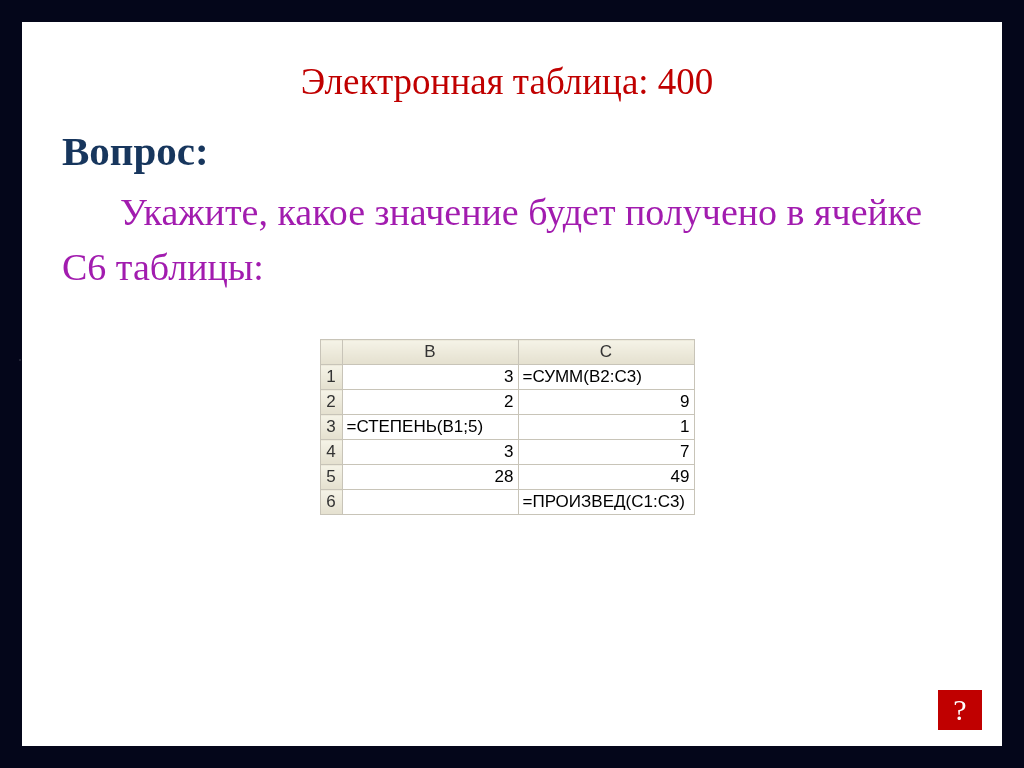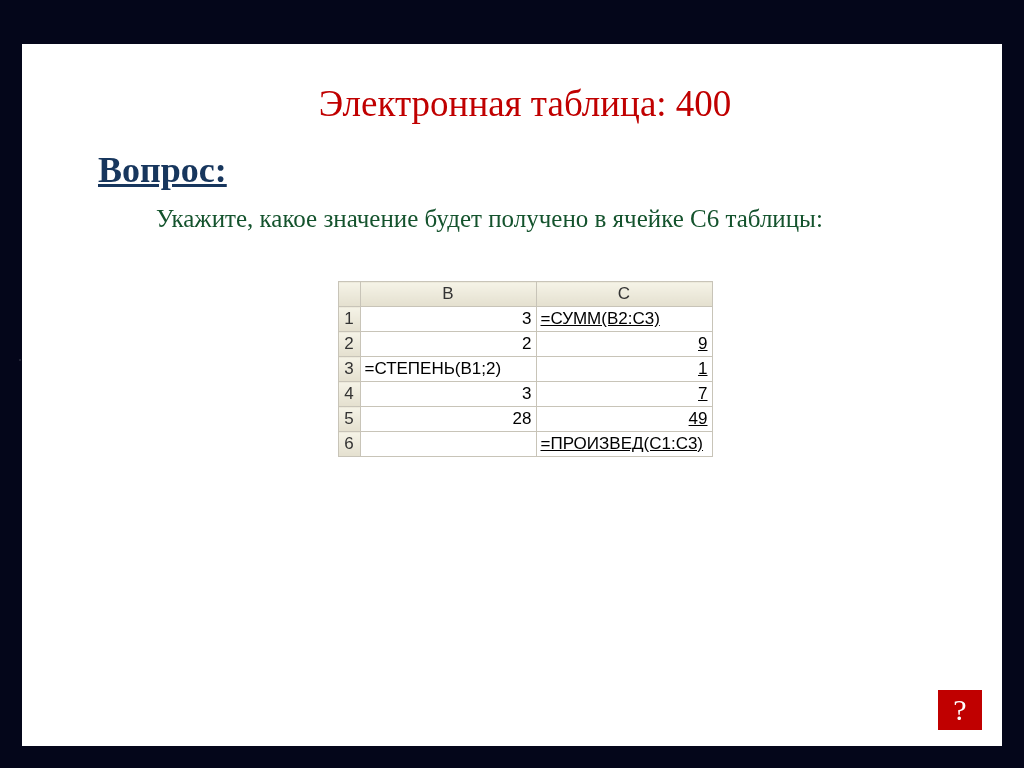--- a/index.html
+++ b/index.html
@@ -28,40 +28,38 @@
       radial-gradient(2px 2px at 990px 450px, #acf, transparent 40%),
       radial-gradient(1px 1px at 450px 20px, #fff, transparent 40%),
       radial-gradient(1px 1px at 600px 10px, #fff, transparent 40%),
       radial-gradient(2px 2px at 30px 720px, #9bf, transparent 40%),
       #04061a;
   }
   .slide {
     position: absolute;
     top: 22px; left: 22px; right: 22px; bottom: 22px;
     background: #fff;
-    padding: 38px 50px 50px 76px;
-    margin-top: 22px;
+    padding: 38px 50px 50px 40px;
   }
   .title {
     color: #c00000;
     font-size: 37px;
     text-align: center;
     margin-bottom: 24px;
     font-weight: normal;
   }
   .label {
     color: #17365d;
-    font-size: 36px;
+    font-size: 41px;
     font-weight: bold;
     margin-bottom: 10px;
-    text-decoration: underline;
   }
   .question {
-    color: #14532d;
-    font-size: 25px;
+    color: #a21caf;
+    font-size: 38px;
     line-height: 1.45;
     text-indent: 58px;
     margin-bottom: 44px;
   }
   .sheet-wrap { display: flex; justify-content: center; }
   .sheet {
     border-collapse: collapse;
     font-family: Arial, sans-serif;
     font-size: 17px;
     background: #fff;
@@ -79,21 +77,21 @@
     text-align: center;
     color: #333;
   }
   .sheet th.corner { width: 22px; }
   .sheet th.rowhdr {
     width: 22px;
     text-align: center;
     background: linear-gradient(#f5f3e7, #e4e0cf);
   }
   .sheet td.colB { width: 176px; text-align: right; }
-  .sheet td.colC { width: 176px; text-align: right; text-decoration: underline; }
+  .sheet td.colC { width: 176px; text-align: right; }
   .sheet td.leftalign { text-align: left; }
   .help {
     position: absolute;
     right: 20px;
     bottom: 16px;
     width: 44px;
     height: 40px;
     background: #c00000;
     color: #fff;
     font-size: 30px;
@@ -127,21 +125,21 @@
         <td class="colB">3</td>
         <td class="colC leftalign">=СУММ(B2:C3)</td>
       </tr>
       <tr>
         <th class="rowhdr">2</th>
         <td class="colB">2</td>
         <td class="colC">9</td>
       </tr>
       <tr>
         <th class="rowhdr">3</th>
-        <td class="colB leftalign">=СТЕПЕНЬ(B1;2)</td>
+        <td class="colB leftalign">=СТЕПЕНЬ(B1;5)</td>
         <td class="colC">1</td>
       </tr>
       <tr>
         <th class="rowhdr">4</th>
         <td class="colB">3</td>
         <td class="colC">7</td>
       </tr>
       <tr>
         <th class="rowhdr">5</th>
         <td class="colB">28</td>

